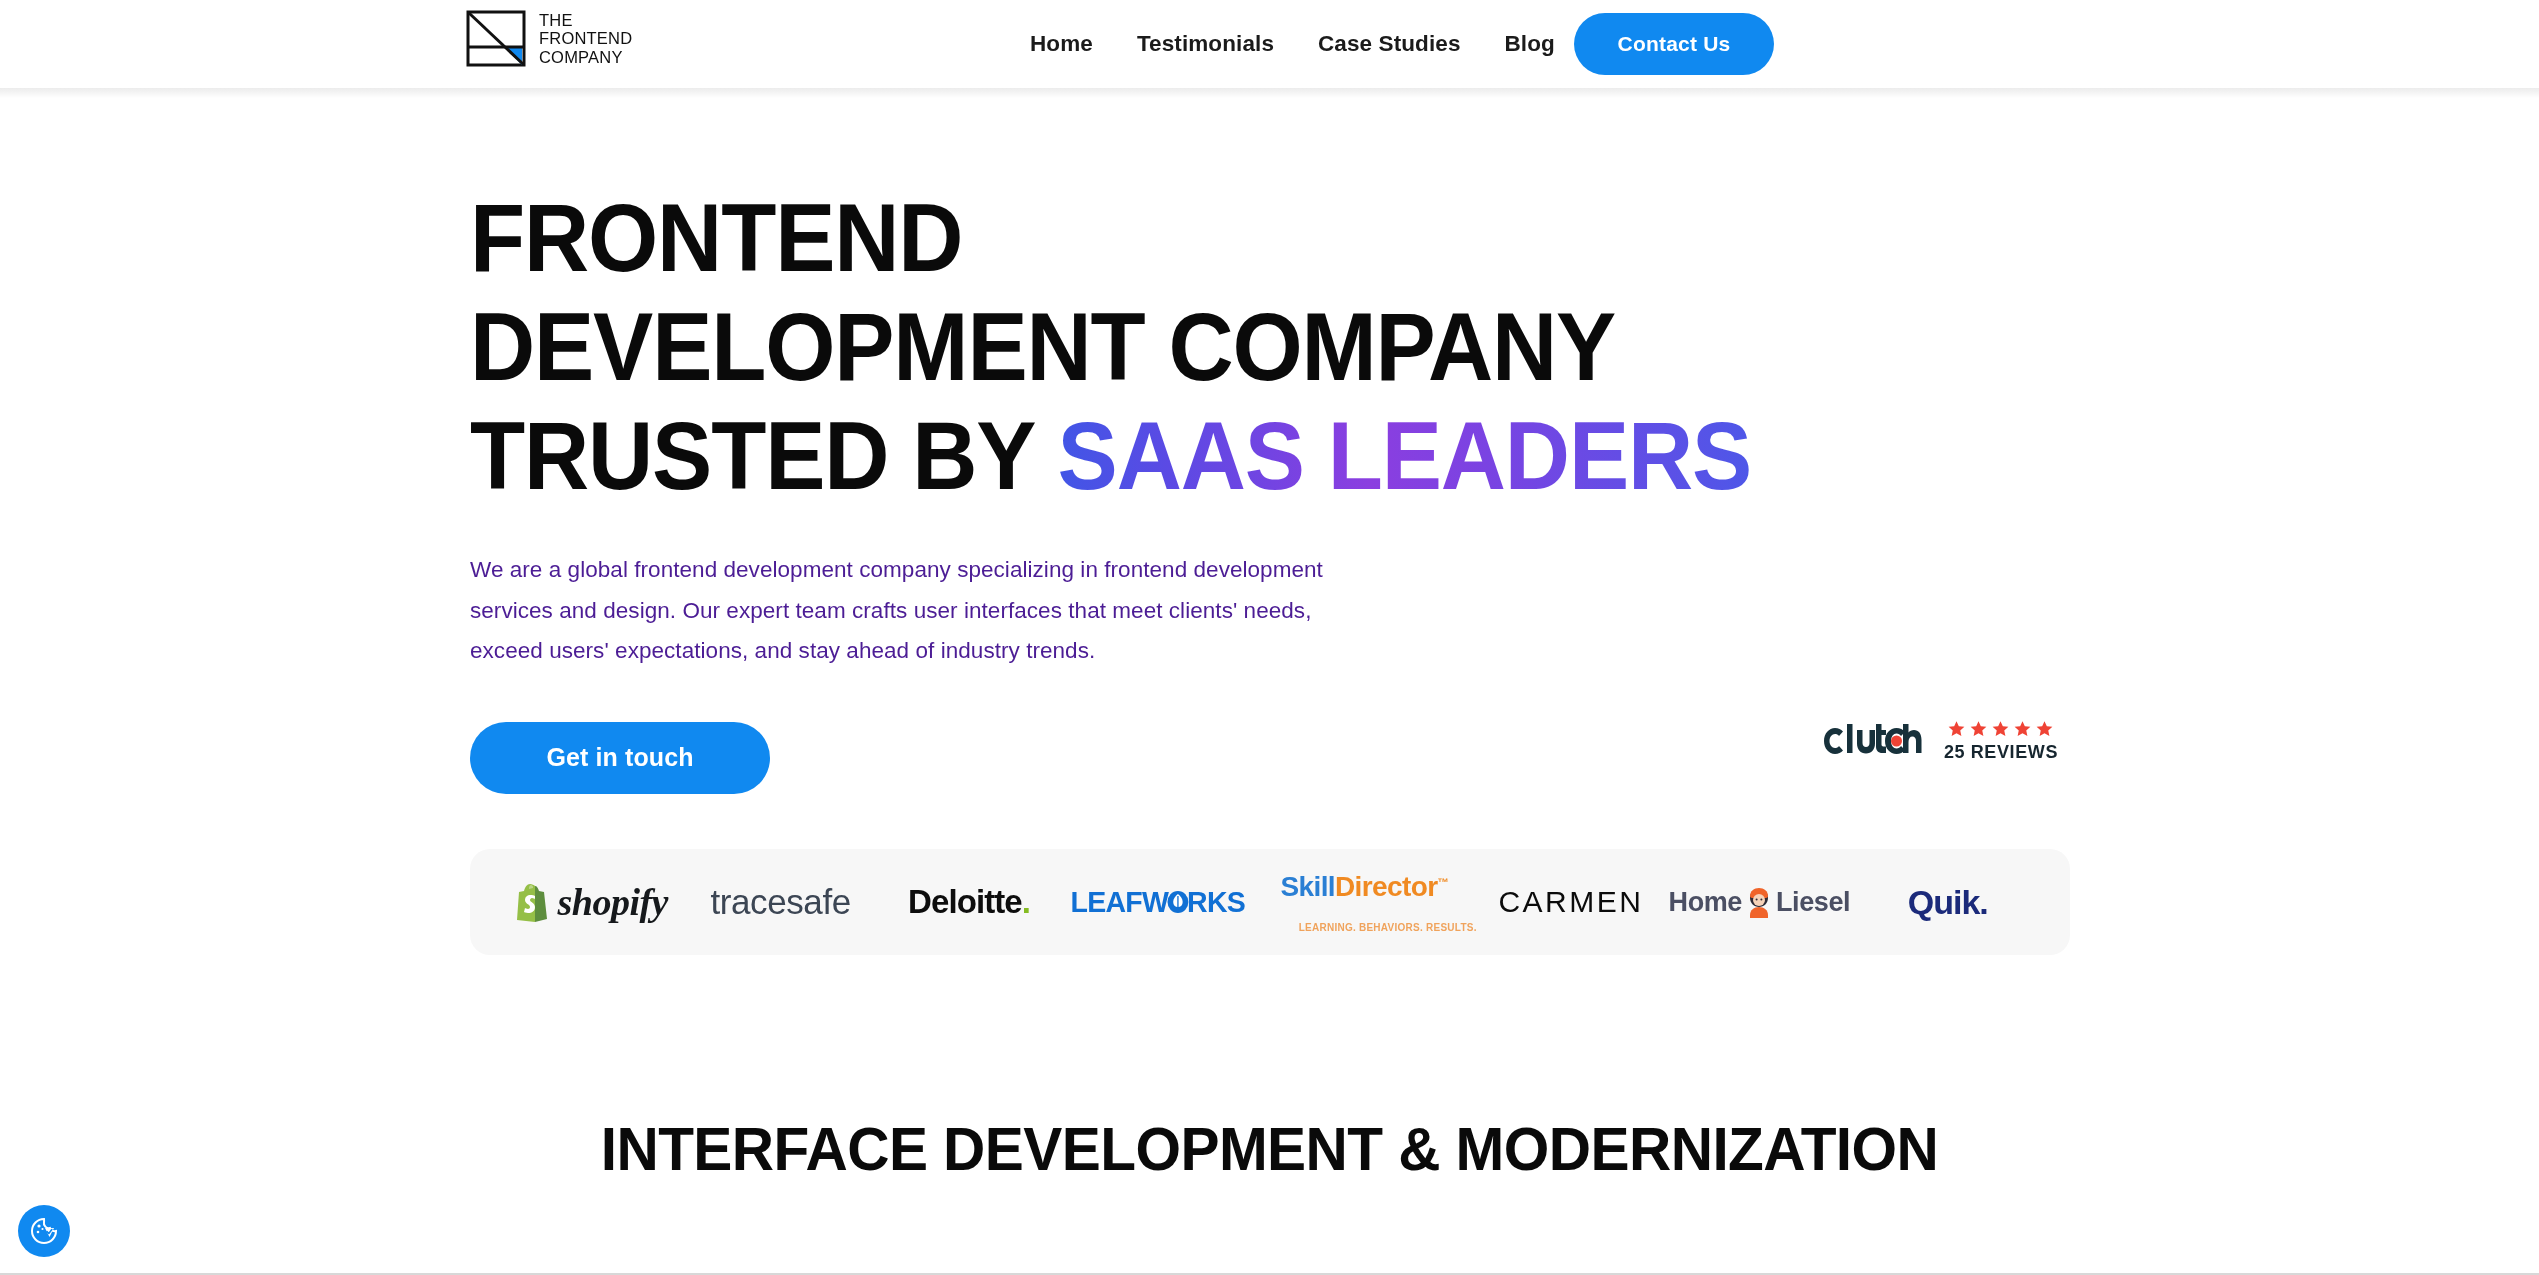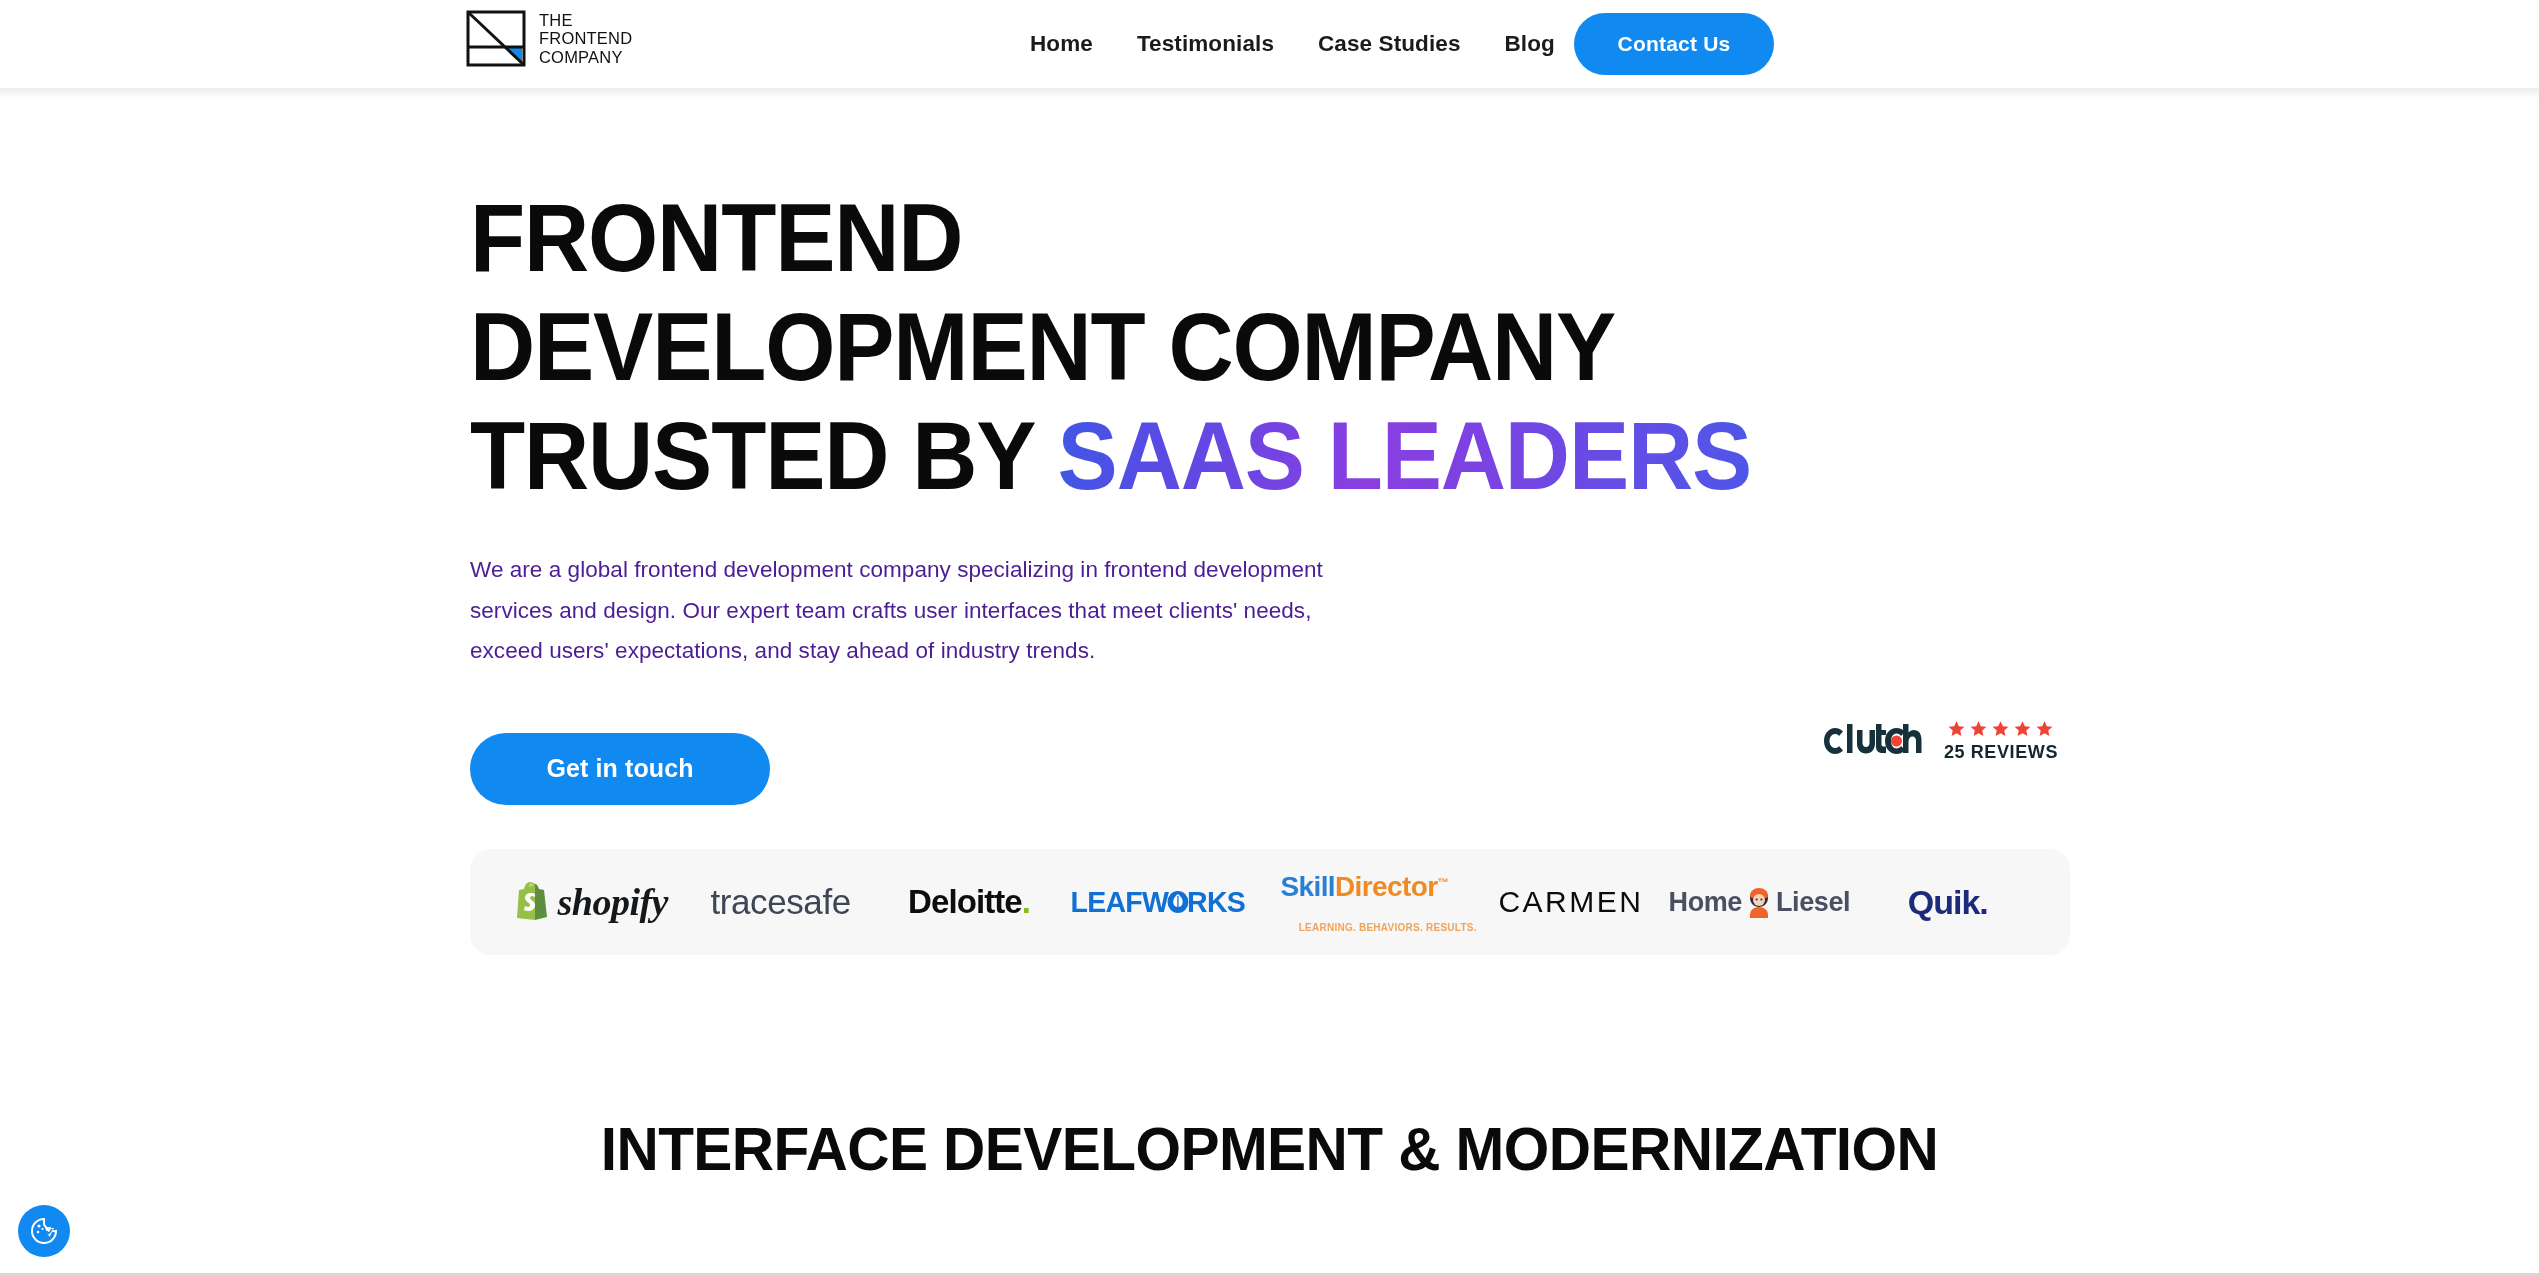--- a/index.html
+++ b/index.html
@@ -99,21 +99,21 @@
     position:relative;
     height:72px;
     width:1600px;
   }
   .cta-btn{
     position:absolute; left:0; top:0;
     width:300px; height:72px;
     border:none; cursor:pointer; border-radius:999px;
     background:#1089f0; color:#fff;
     font-family:"Liberation Sans", sans-serif;
-    font-size:25px; font-weight:700; letter-spacing:.1px;margin-top:11px;
+    font-size:25px; font-weight:700; letter-spacing:.1px;
   }
 
   
   .clutch{
     position:absolute; right:12px; top:-2px;
     display:flex; align-items:center; gap:20px;
   }
   .clutch-logo{ display:block; }
   .clutch-right{ display:flex; flex-direction:column; align-items:center; gap:4px; }
   .stars{ display:flex; gap:3px; }
@@ -128,21 +128,21 @@
     width:1600px; height:106px;
     background:#f7f7f7; border-radius:20px;
     display:flex; align-items:center;
     padding:0 28px;
   }
   .logo-cell{
     flex:1 1 0; display:flex; align-items:center; justify-content:center;
     height:100%;
   }
 
-  .lg-shopify{ display:flex; align-items:flex-start; gap:7px; }
+  .lg-shopify{ display:flex; align-items:center; gap:7px; }
   .lg-shopify .word{
     font-family:"Liberation Serif", serif;
     font-style:italic; font-weight:700; font-size:38px;
     color:#16191c; letter-spacing:-.5px;
   }
   .lg-tracesafe{
     font-size:35px; color:#3c4654; font-weight:400; letter-spacing:-.4px;
   }
   .lg-deloitte{
     font-size:33px; font-weight:700; color:#0d0d0d; letter-spacing:-.9px;

